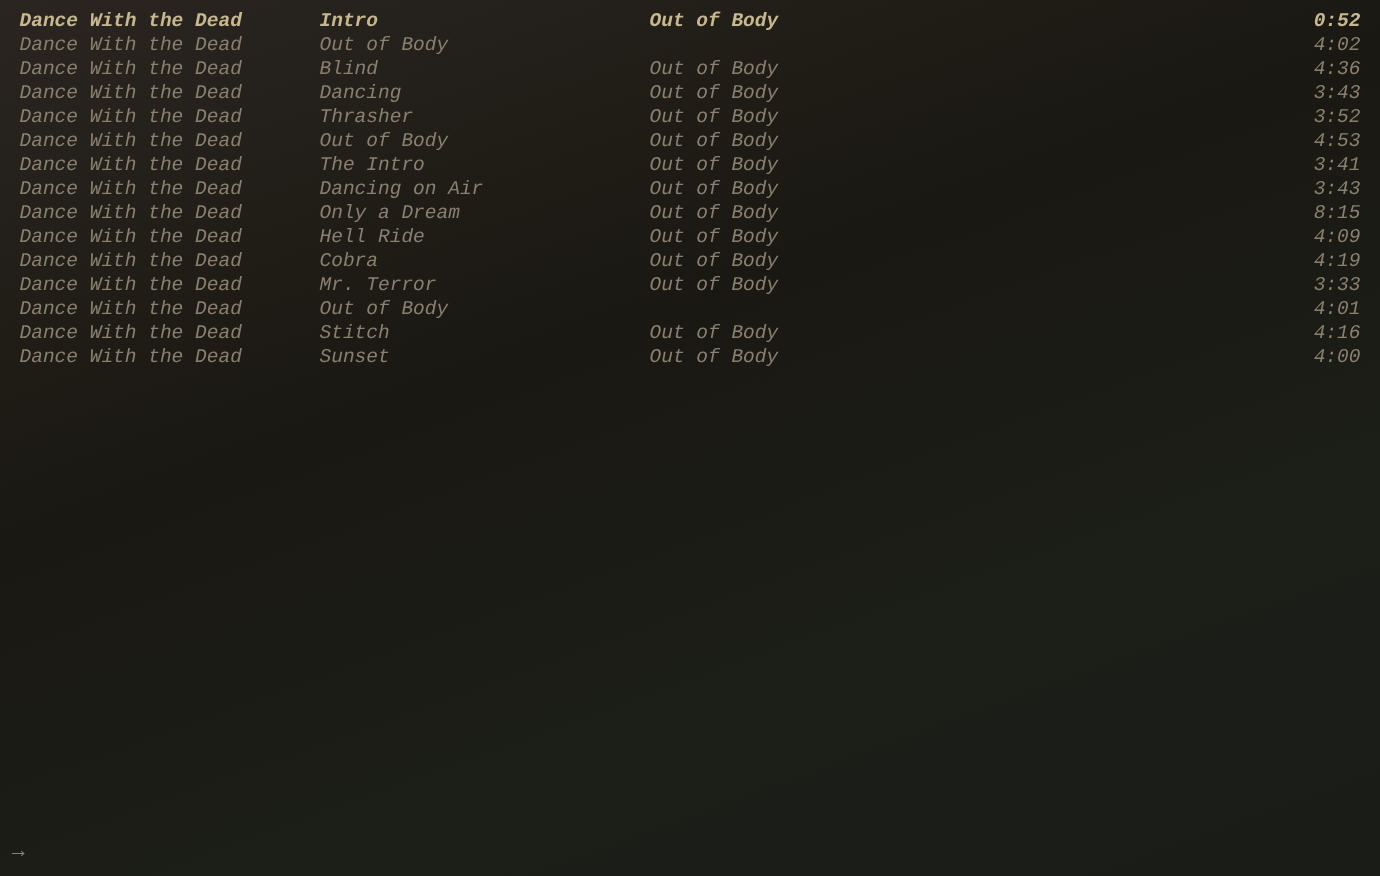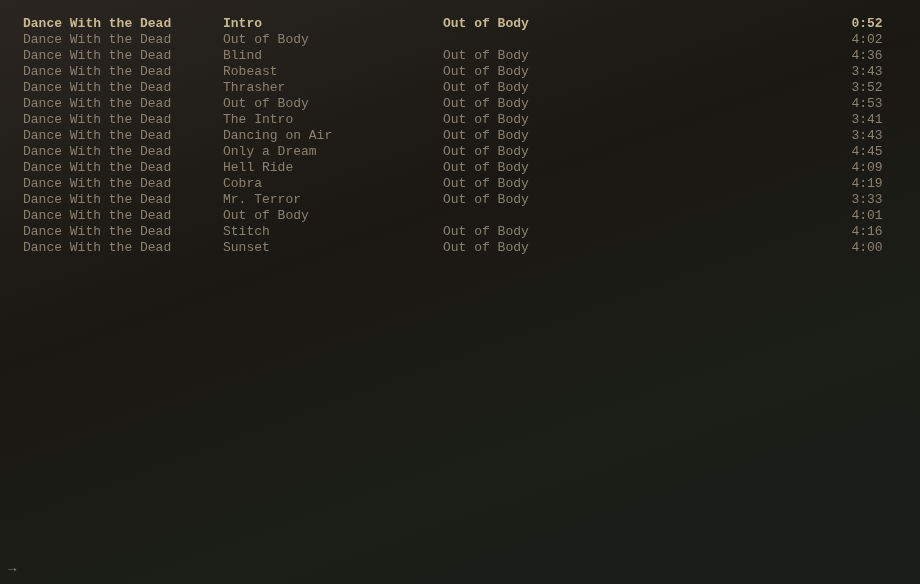--- a/index.html
+++ b/index.html
@@ -13,22 +13,23 @@
       height: 584px;
       background: linear-gradient(160deg, #2a2520 0%, #1a1812 40%, #1c1e18 70%, #1a1c18 100%);
       font-family: 'Courier New', Courier, monospace;
       font-size: 13px;
       color: #8a8070;
       overflow: hidden;
       position: relative;
     }
 
     .track-list {
-      padding: 15px;
+      padding: 5px;
       width: 100%;
+      font-style: italic;
     }
 
     .track-row {
       display: flex;
       align-items: center;
       height: 16px;
       padding: 0 8px;
       cursor: pointer;
     }
 
@@ -47,21 +48,21 @@
       flex-shrink: 0;
     }
 
     .col-album {
       width: 300px;
       flex-shrink: 0;
     }
 
     .col-duration {
       margin-left: auto;
-      text-align: center;
+      text-align: right;
       width: 60px;
     }
 
     .arrow-indicator {
       position: absolute;
       bottom: 8px;
       left: 8px;
       color: #8a8070;
       font-size: 14px;
     }
@@ -82,21 +83,21 @@
       <span class="col-duration">4:02</span>
     </div>
     <div class="track-row">
       <span class="col-artist">Dance With the Dead</span>
       <span class="col-title">Blind</span>
       <span class="col-album">Out of Body</span>
       <span class="col-duration">4:36</span>
     </div>
     <div class="track-row">
       <span class="col-artist">Dance With the Dead</span>
-      <span class="col-title">Robeast</span>
+      <span class="col-title">Dancing</span>
       <span class="col-album">Out of Body</span>
       <span class="col-duration">3:43</span>
     </div>
     <div class="track-row">
       <span class="col-artist">Dance With the Dead</span>
       <span class="col-title">Thrasher</span>
       <span class="col-album">Out of Body</span>
       <span class="col-duration">3:52</span>
     </div>
     <div class="track-row">
@@ -114,21 +115,21 @@
     <div class="track-row">
       <span class="col-artist">Dance With the Dead</span>
       <span class="col-title">Dancing on Air</span>
       <span class="col-album">Out of Body</span>
       <span class="col-duration">3:43</span>
     </div>
     <div class="track-row">
       <span class="col-artist">Dance With the Dead</span>
       <span class="col-title">Only a Dream</span>
       <span class="col-album">Out of Body</span>
-      <span class="col-duration">4:45</span>
+      <span class="col-duration">8:15</span>
     </div>
     <div class="track-row">
       <span class="col-artist">Dance With the Dead</span>
       <span class="col-title">Hell Ride</span>
       <span class="col-album">Out of Body</span>
       <span class="col-duration">4:09</span>
     </div>
     <div class="track-row">
       <span class="col-artist">Dance With the Dead</span>
       <span class="col-title">Cobra</span>

